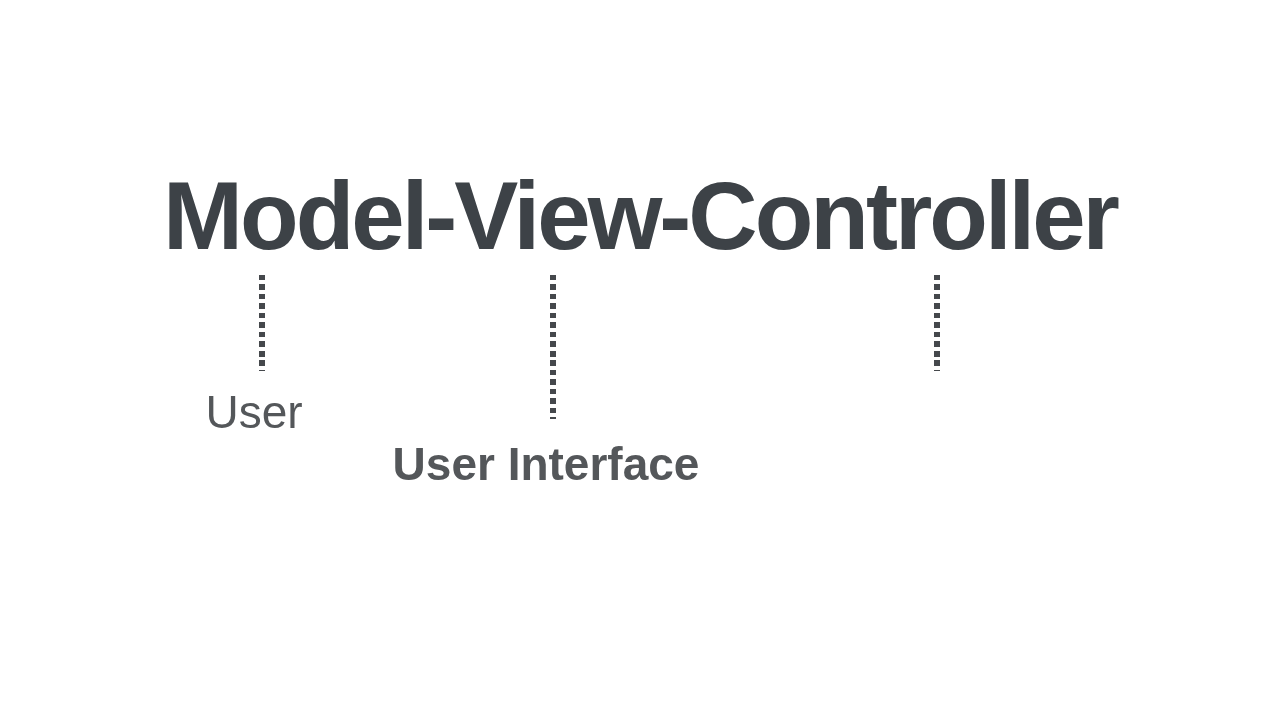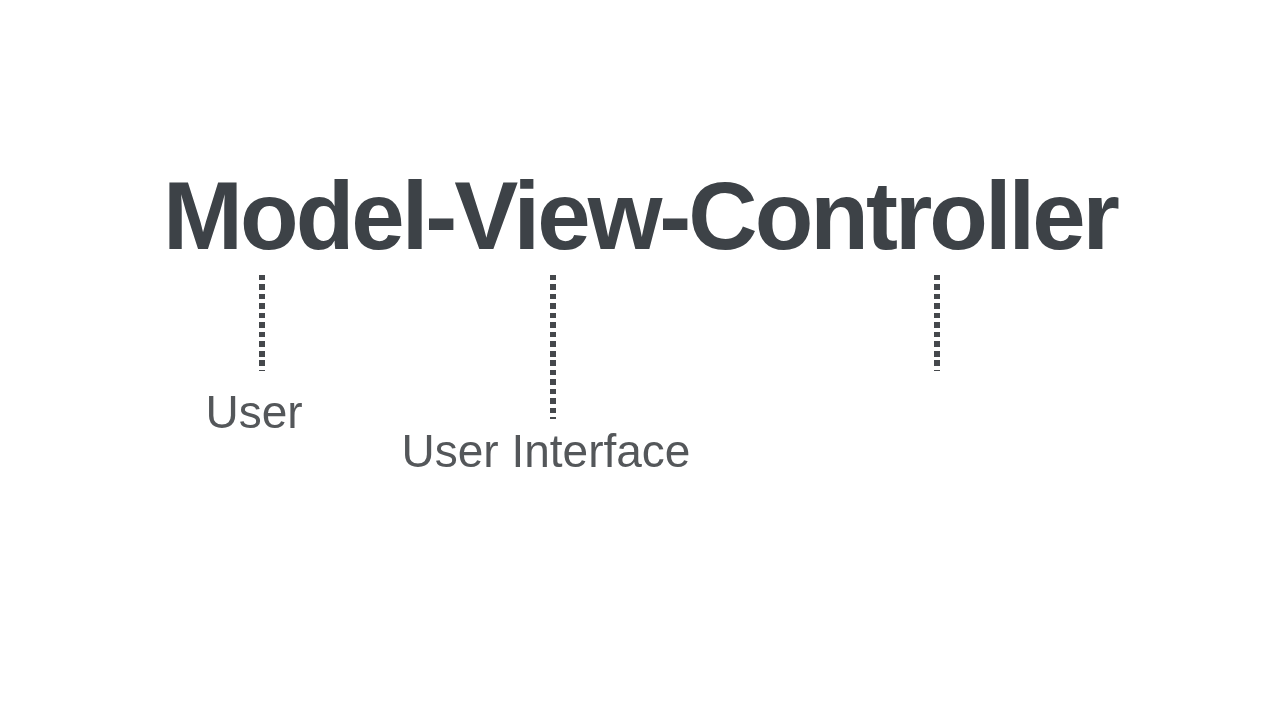--- a/index.html
+++ b/index.html
@@ -46,21 +46,21 @@
   .annotation {
     position: absolute;
     transform: translateX(-50%);
     font-size: 46px;
     font-weight: 400;
     line-height: 1;
     white-space: nowrap;
     color: var(--label, #54575a);
   }
   .annotation.data        { left: 254px; top: 389px; }
-  .annotation.ui          { left: 546px; top: 428px; }
+  .annotation.ui          { left: 546px; top: 441px; font-weight: bold; }
   .annotation.coordinator { left: 928px; top: 389px; }
 </style>
 </head>
 <body>
 
 <div class="canvas">
 
   <h1 class="title">Model-View-Controller</h1>
 
   <div class="connector model"></div>

